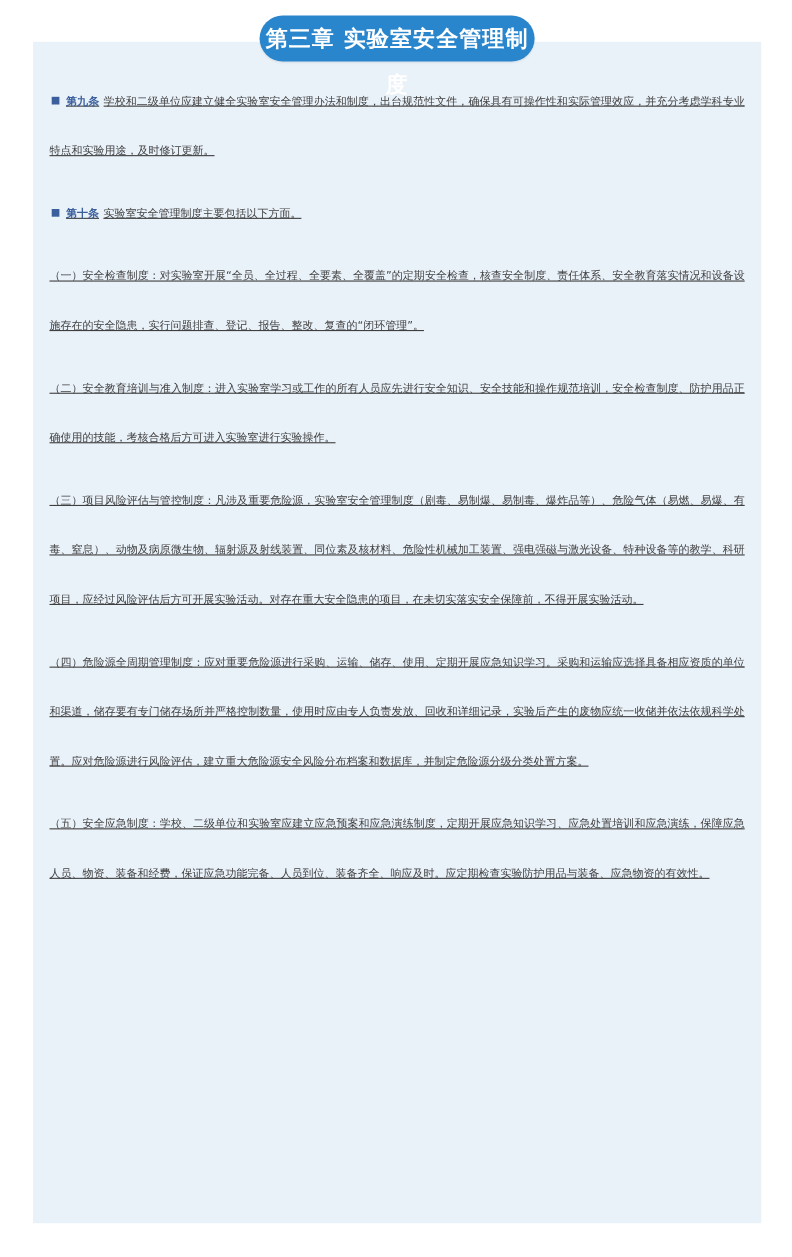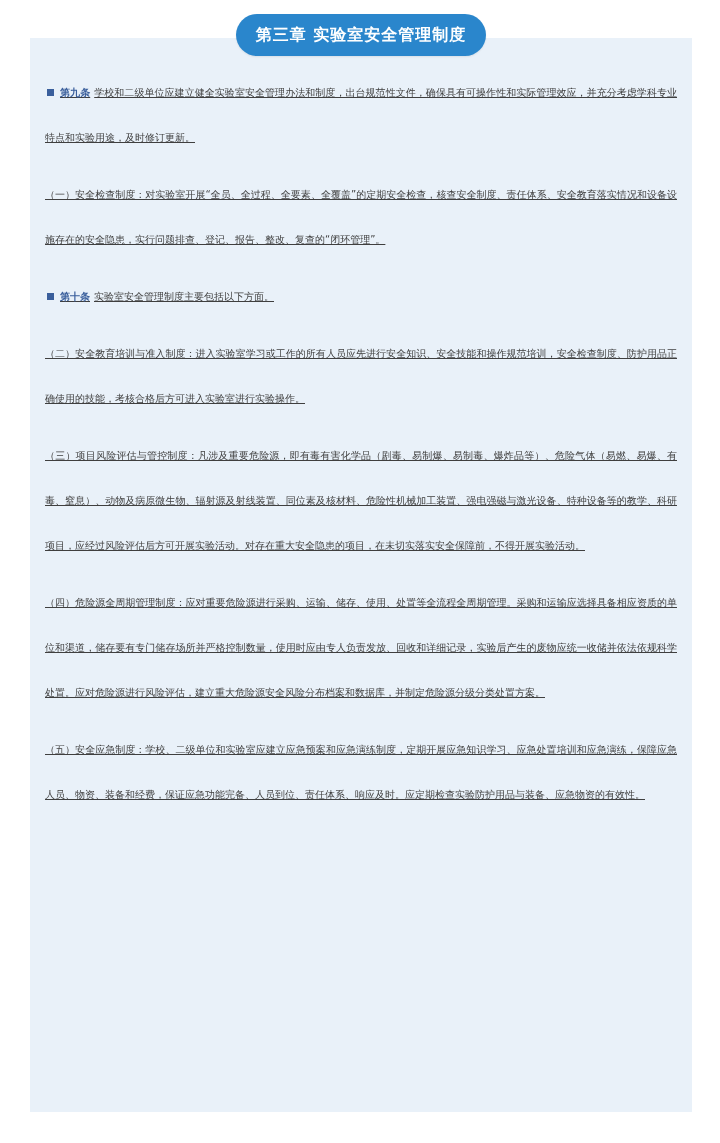--- a/index.html
+++ b/index.html
@@ -25,21 +25,21 @@
     .pill {
       position: absolute;
       left: 236px;
       top: 14px;
       width: 250px;
       height: 42px;
       border-radius: 21px;
       background: #2a86cc;
       color: #ffffff;
       font-weight: bold;
-      font-size: 16px;
+      font-size: 20px;
       line-height: 42px;
       text-align: center;
       letter-spacing: 1px;
       z-index: 2;
       box-shadow: 0 1px 2px rgba(0,0,0,0.08);
     }
     .content {
       position: absolute;
       left: 45px;
       top: 70px;
@@ -74,21 +74,21 @@
 <div class="pill">
   <span>第三章  实验室安全管理制度</span>
 </div>
 
 <div class="panel"></div>
 
 <div class="content">
   <p class="para">
     <span class="bullet"></span><span class="article-label">第九条</span><span>学校和二级单位应建立健全实验室安全管理办法和制度，出台规范性文件，确保具有可操作性和实际管理效应，并充分考虑学科专业特点和实验用途，及时修订更新。</span>
   </p>
-  <p class="para">（一）安全检查制度：对实验室开展“全员、全过程、全要素、全覆盖”的定期安全检查，核查安全制度、责任体系、安全教育落实情况和设备设施存在的安全隐患，实行问题排查、登记、报告、整改、复查的“闭环管理”。</p>
   <p class="para">
     <span class="bullet"></span><span class="article-label">第十条</span><span>实验室安全管理制度主要包括以下方面。</span>
   </p>
+  <p class="para">（一）安全检查制度：对实验室开展“全员、全过程、全要素、全覆盖”的定期安全检查，核查安全制度、责任体系、安全教育落实情况和设备设施存在的安全隐患，实行问题排查、登记、报告、整改、复查的“闭环管理”。</p>
   <p class="para">（二）安全教育培训与准入制度：进入实验室学习或工作的所有人员应先进行安全知识、安全技能和操作规范培训，安全检查制度、防护用品正确使用的技能，考核合格后方可进入实验室进行实验操作。</p>
-  <p class="para">（三）项目风险评估与管控制度：凡涉及重要危险源，即有毒有害化学品（剧毒、易制爆、易制毒、爆炸品等）、危险气体（易燃、易爆、有毒、窒息）、动物及病原微生物、辐射源及射线装置、同位素及核材料、危险性机械加工装置、强电强磁与激光设备、特种设备等的教学、科研项目，应经过风险评估后方可开展实验活动。对存在重大安全隐患的项目，在未切实落实安全保障前，不得开展实验活动。</p>
-  <p class="para">（四）危险源全周期管理制度：应对重要危险源进行采购、运输、储存、使用、处置等全流程全周期管理。采购和运输应选择具备相应资质的单位和渠道，储存要有专门储存场所并严格控制数量，使用时应由专人负责发放、回收和详细记录，实验后产生的废物应统一收储并依法依规科学处置。应对危险源进行风险评估，建立重大危险源安全风险分布档案和数据库，并制定危险源分级分类处置方案。</p>
-  <p class="para">（五）安全应急制度：学校、二级单位和实验室应建立应急预案和应急演练制度，定期开展应急知识学习、应急处置培训和应急演练，保障应急人员、物资、装备和经费，保证应急功能完备、人员到位、责任体系、响应及时。应定期检查实验防护用品与装备、应急物资的有效性。</p>
+  <p class="para">（三）项目风险评估与管控制度：凡涉及重要危险源，实验室安全管理制度（剧毒、易制爆、易制毒、爆炸品等）、危险气体（易燃、易爆、有毒、窒息）、动物及病原微生物、辐射源及射线装置、同位素及核材料、危险性机械加工装置、强电强磁与激光设备、特种设备等的教学、科研项目，应经过风险评估后方可开展实验活动。对存在重大安全隐患的项目，在未切实落实安全保障前，不得开展实验活动。</p>
+  <p class="para">（四）危险源全周期管理制度：应对重要危险源进行采购、运输、储存、使用、定期开展应急知识学习。采购和运输应选择具备相应资质的单位和渠道，储存要有专门储存场所并严格控制数量，使用时应由专人负责发放、回收和详细记录，实验后产生的废物应统一收储并依法依规科学处置。应对危险源进行风险评估，建立重大危险源安全风险分布档案和数据库，并制定危险源分级分类处置方案。</p>
+  <p class="para">（五）安全应急制度：学校、二级单位和实验室应建立应急预案和应急演练制度，定期开展应急知识学习、应急处置培训和应急演练，保障应急人员、物资、装备和经费，保证应急功能完备、人员到位、装备齐全、响应及时。应定期检查实验防护用品与装备、应急物资的有效性。</p>
 </div>
 
 </body></html>

